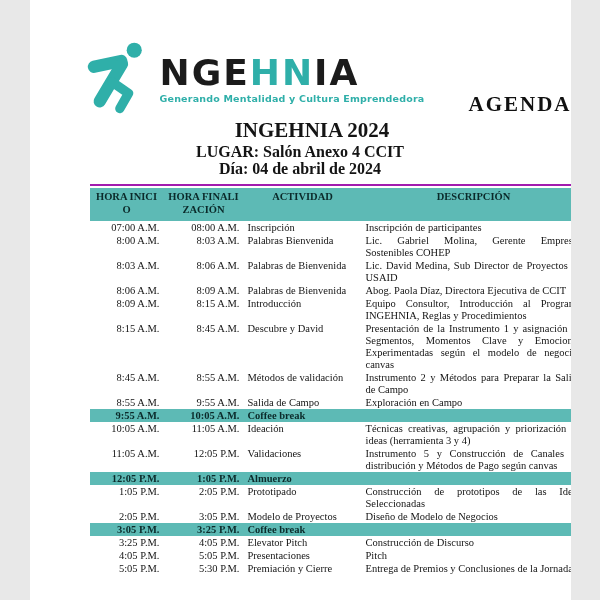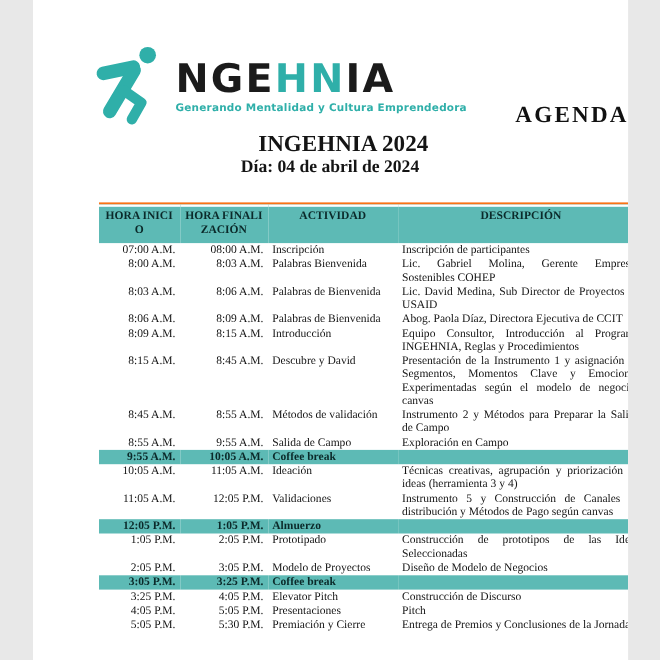--- a/index.html
+++ b/index.html
@@ -32,21 +32,21 @@
     font-size:21px;font-weight:bold;letter-spacing:2px;color:#111;margin-left:27px;
   }
   .title-block{position:absolute;left:0;top:118px;width:100%;text-align:center;}
   .event-title{font-size:21px;font-weight:bold;line-height:25px;padding-left:24px;}
   .event-location{font-size:16px;font-weight:bold;line-height:17px;}
   .event-date{font-size:16px;font-weight:bold;line-height:17px;}
   
   .agenda-table{
     position:absolute;left:60px;top:184px;width:496px;
     border-collapse:separate;border-spacing:0;table-layout:fixed;
-    border-top:2px solid #f97316;
+    border-top:2px solid #a21caf;
     font-size:10.5px;
   }
   .col-inicio{width:74px;}
   .col-fin{width:80px;}
   .col-actividad{width:118px;}
   .col-descripcion{width:224px;}
   .agenda-table th{
     background:#5dbab5;
     border-top:2px solid #ffffff;
     font-size:10.5px;font-weight:bold;color:#0b2a2a;
@@ -81,20 +81,21 @@
     <div class="logo-textcol">
       <div class="wordmark"><span style="color: rgb(27, 27, 27);">N</span><span style="color: rgb(27, 27, 27);">G</span><span style="color: rgb(27, 27, 27);">E</span><span style="color: rgb(47, 175, 169);">H</span><span style="color: rgb(47, 175, 169);">N</span><span style="color: rgb(27, 27, 27);">I</span><span style="color: rgb(27, 27, 27);">A</span></div>
       <div class="tagline">Generando Mentalidad y Cultura Emprendedora</div>
     </div>
   </div>
 
   <div class="agenda-label">AGENDA</div>
 
   <div class="title-block">
     <div class="event-title">INGEHNIA 2024</div>
+    <div class="event-location">LUGAR: Salón Anexo 4 CCIT</div>
     <div class="event-date">Día: 04 de abril de 2024</div>
   </div>
 
   <table class="agenda-table">
     <colgroup>
       <col class="col-inicio">
         <col class="col-fin">
         <col class="col-actividad">
         <col class="col-descripcion">
     </colgroup>

